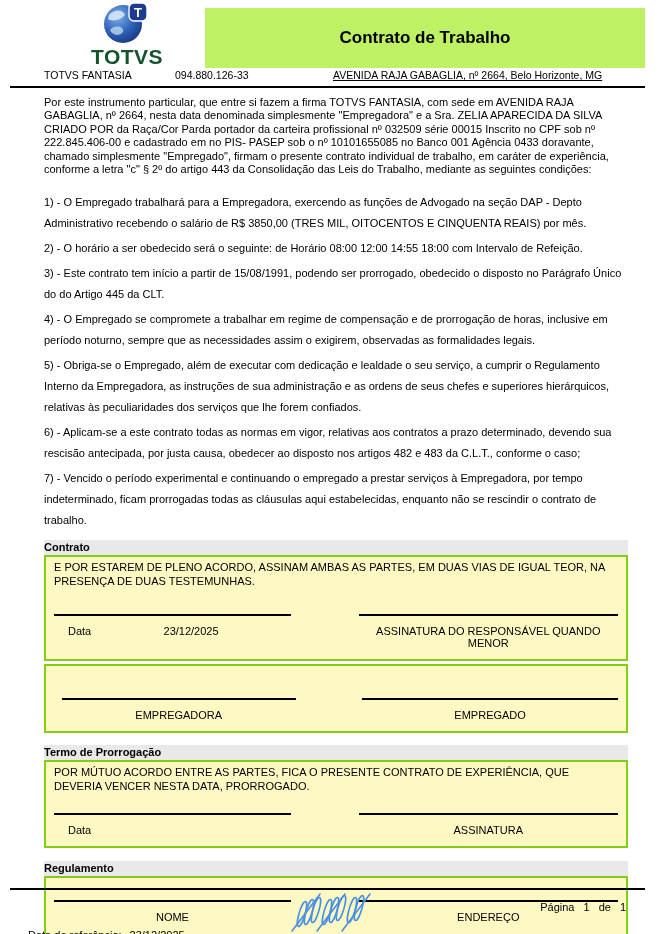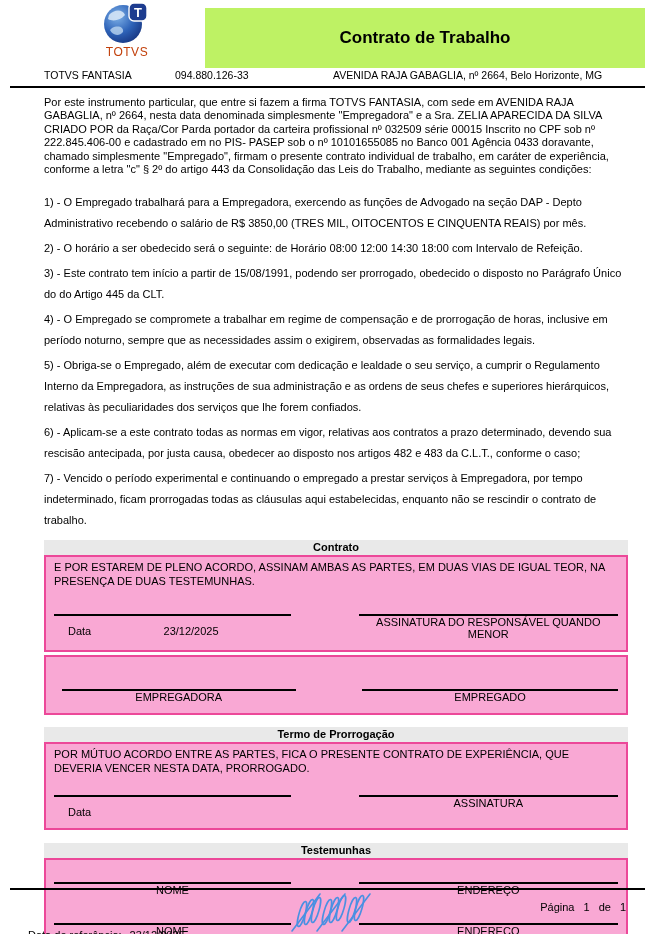--- a/index.html
+++ b/index.html
@@ -9,55 +9,55 @@
     height: 934px;
     background: #fff;
     overflow: hidden;
     font-family: "Liberation Sans", sans-serif;
     font-size: 11px;
     color: #000;
   }
 
   
   .logo { position: absolute; left: 88px; top: 2px; width: 78px; text-align: center; }
-  .logo-text { font-weight: normal; font-size: 12px; letter-spacing: 0.5px; color: #c2410c; margin-top: -3px; }
+  .logo-text { font-weight: bold; font-size: 21px; letter-spacing: 0.5px; color: #14532d; margin-top: -3px; }
   .title-box {
     position: absolute; left: 205px; top: 8px; width: 440px; height: 60px;
     background: #bef264; display: flex; align-items: center; justify-content: center;
     font-size: 17px; font-weight: bold;
   }
   .info-row { position: absolute; top: 69px; left: 44px; width: 601px; display: flex; font-size: 10.5px; justify-content: space-between; }
   .info-company { width: 131px; }
   .info-cnpj { width: 158px; }
-  .info-address { flex: 1; }
+  .info-address { flex: 1; text-decoration: underline; }
   .rule-thick { position: absolute; top: 86px; left: 10px; width: 635px; height: 2px; background: #000; }
 
   
   .content { position: absolute; top: 96px; left: 44px; width: 584px; }
   .intro { margin: 0; line-height: 13.4px; }
   .clauses { margin-top: 16px; }
   .clauses p { margin: 0 0 4px 0; line-height: 21px; }
 
   .section { margin-top: 9px; }
   .section-bar {
-    height: 15px; background: #e9e9e9; text-align: center;
+    height: 15px; background: #e9e9e9; text-align: left;
     font-weight: bold; font-size: 11px; line-height: 15px;
   }
-  .box { border: 2px solid #ec4899; background: #f9a8d4; }
+  .box { border: 2px solid #84cc16; background: #fef9c3; }
   .box-pad { padding: 4px 8px 10px 8px; }
   .statement { margin: 0; line-height: 13.5px; }
 
   .sig-row { display: flex; justify-content: space-between; align-items: flex-start; }
   .sig-col-l { width: 42%; }
   .sig-col-r { width: 46%; }
   .sig-line { border-top: 2px solid #000; height: 0; }
   .sig-under { display: flex; margin-top: 9px; }
   .sig-under .lbl-left { margin-left: 14px; }
   .sig-under .lbl-mid { flex: 1; text-align: center; }
-  .sig-center { text-align: center; }
+  .sig-center { margin-top: 9px; text-align: center; }
 
   .mt26 { margin-top: 26px; }
   .mt20 { margin-top: 20px; }
   .plain-box { margin-top: 3px; padding: 32px 8px 10px 16px; }
   .wit-row1 { padding-top: 18px; }
   .wit-row2 { margin-top: 27px; }
 
   
   .rule-thin { position: absolute; top: 888px; left: 10px; width: 635px; height: 2px; background: #000; }
   .footer-left { position: absolute; top: 929px; left: 28px; display: flex; gap: 8px; }
@@ -99,21 +99,21 @@
     <span class="info-address">AVENIDA RAJA GABAGLIA, nº 2664, Belo Horizonte, MG</span>
   </div>
   <div class="rule-thick"></div>
 
   <div class="content">
 
     <p class="intro">Por este instrumento particular, que entre si fazem a firma TOTVS FANTASIA, com sede em AVENIDA RAJA GABAGLIA, nº 2664, nesta data denominada simplesmente "Empregadora" e a Sra. ZELIA APARECIDA DA SILVA CRIADO POR  da Raça/Cor Parda portador da carteira profissional nº 032509 série 00015 Inscrito no CPF sob nº 222.845.406-00 e cadastrado em no PIS- PASEP sob o nº 10101655085 no Banco 001 Agência 0433 doravante, chamado simplesmente "Empregado", firmam o presente contrato individual de trabalho, em caráter de experiência, conforme a letra "c" § 2º do artigo 443 da Consolidação das Leis do Trabalho, mediante as seguintes condições:</p>
 
     <div class="clauses">
       <p>1) - O Empregado trabalhará para a Empregadora, exercendo as funções de Advogado na seção DAP - Depto Administrativo recebendo o salário de R$ 3850,00 (TRES MIL, OITOCENTOS E CINQUENTA REAIS) por mês.</p>
-      <p>2) - O horário a ser obedecido será o seguinte: de Horário 08:00 12:00 14:30 18:00 com Intervalo de Refeição.</p>
+      <p>2) - O horário a ser obedecido será o seguinte: de Horário 08:00 12:00 14:55 18:00 com Intervalo de Refeição.</p>
       <p>3) - Este contrato tem início a partir de 15/08/1991, podendo ser prorrogado, obedecido o disposto no Parágrafo Único do do Artigo 445 da CLT.</p>
       <p>4) - O Empregado se compromete a trabalhar em regime de compensação e de prorrogação de horas, inclusive em período noturno, sempre que as necessidades assim o exigirem, observadas as formalidades legais.</p>
       <p>5) - Obriga-se o Empregado, além de executar com dedicação e lealdade o seu serviço, a cumprir o Regulamento Interno da Empregadora, as instruções de sua administração e as ordens de seus chefes e superiores hierárquicos, relativas às peculiaridades dos serviços que lhe forem confiados.</p>
       <p>6) - Aplicam-se a este contrato todas as normas em vigor, relativas aos contratos a prazo determinado, devendo sua rescisão antecipada, por justa causa, obedecer ao disposto nos artigos 482 e 483 da C.L.T., conforme o caso;</p>
       <p>7) - Vencido o período experimental e continuando o empregado a prestar serviços à Empregadora, por tempo indeterminado, ficam prorrogadas todas as cláusulas aqui estabelecidas, enquanto não se rescindir o contrato de trabalho.</p>
     </div>
 
     <div class="section">
       <div class="section-bar">Contrato</div>
       <div class="box box-pad">
@@ -160,21 +160,21 @@
           </div>
           <div class="sig-col-r">
             <div class="sig-line"></div>
             <div class="sig-center">ASSINATURA</div>
           </div>
         </div>
       </div>
     </div>
 
     <div class="section" style="margin-top:13px;">
-      <div class="section-bar">Testemunhas</div>
+      <div class="section-bar">Regulamento</div>
       <div class="box box-pad">
         <div class="sig-row wit-row1">
           <div class="sig-col-l">
             <div class="sig-line"></div>
             <div class="sig-center">NOME</div>
           </div>
           <div class="sig-col-r">
             <div class="sig-line"></div>
             <div class="sig-center">ENDEREÇO</div>
           </div>

